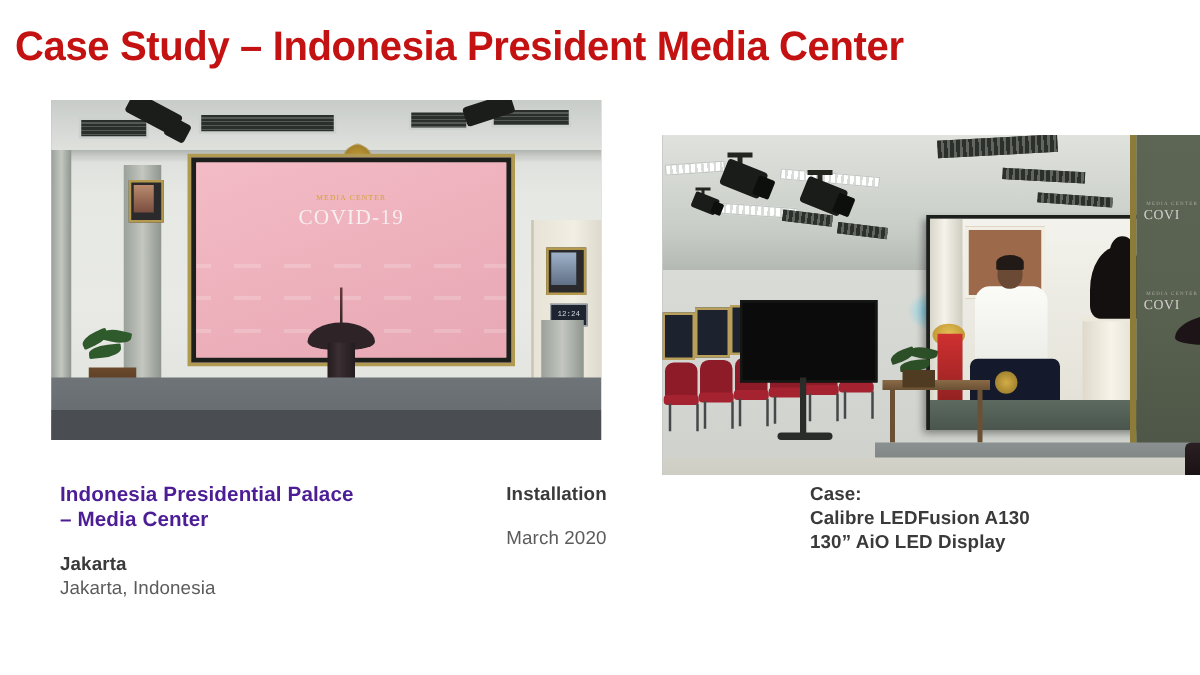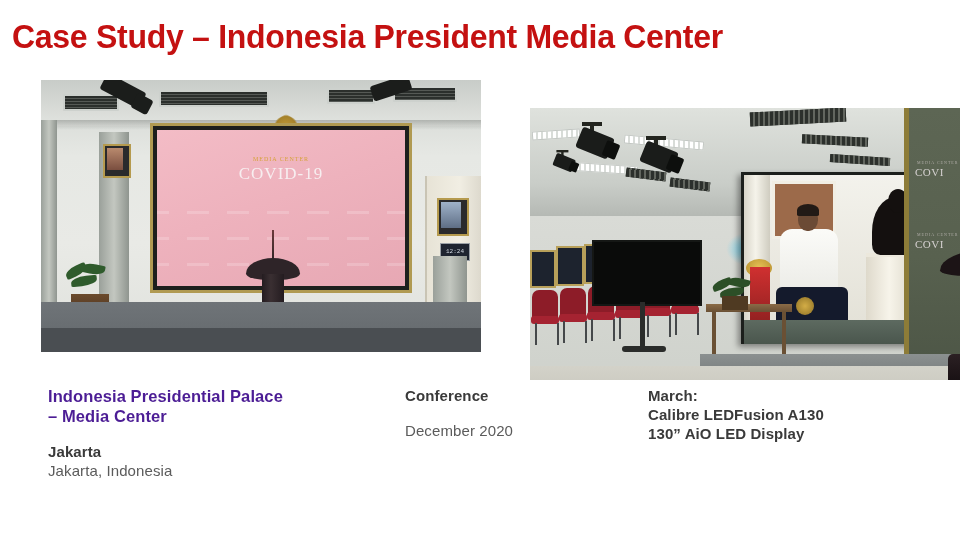--- a/index.html
+++ b/index.html
@@ -366,25 +366,25 @@
 
   <div class="col col1">
     <div class="red-head nowrap">Indonesia Presidential Palace</div>
     <div class="red-head nowrap">– Media Center</div>
     <div class="gap"></div>
     <div class="blk-head">Jakarta</div>
     <div class="blk-body">Jakarta, Indonesia</div>
   </div>
 
   <div class="col col2">
-    <div class="blk-head">Conference</div>
+    <div class="blk-head">Installation</div>
     <div class="gap"></div>
-    <div class="blk-body">December 2020</div>
+    <div class="blk-body">March 2020</div>
   </div>
 
   <div class="col col3">
-    <div class="blk-head">March:</div>
+    <div class="blk-head">Case:</div>
     <div class="blk-head nowrap">Calibre LEDFusion A130</div>
     <div class="blk-head nowrap">130” AiO LED Display</div>
   </div>
 
   <div class="watermark"></div>
 </div>
 
 </body></html>

